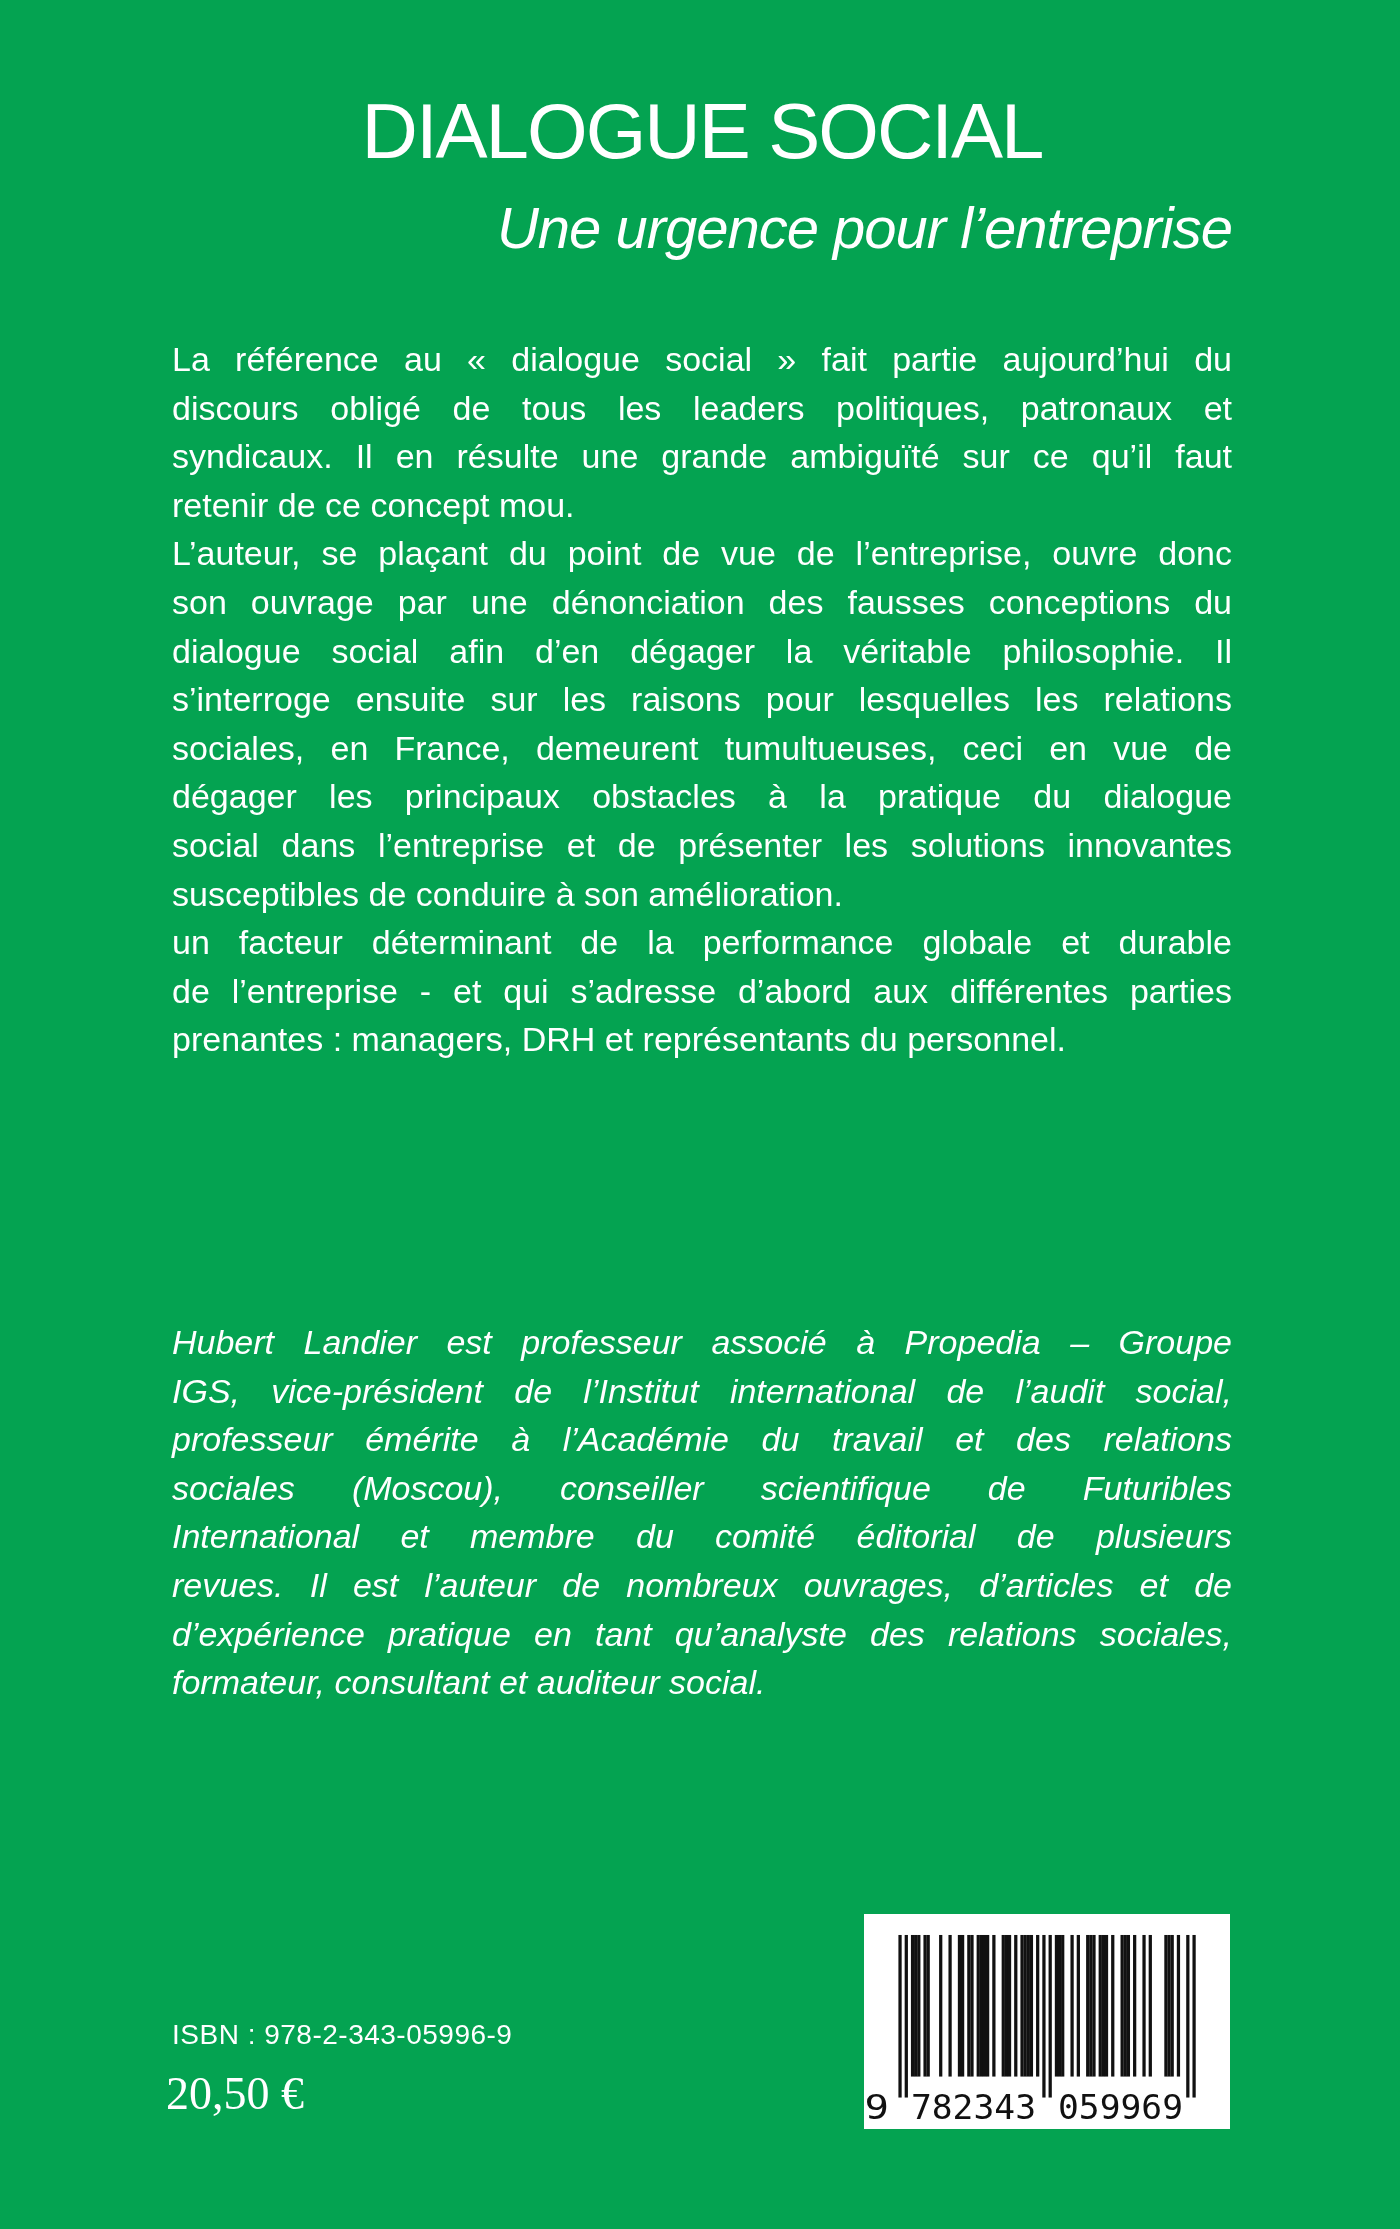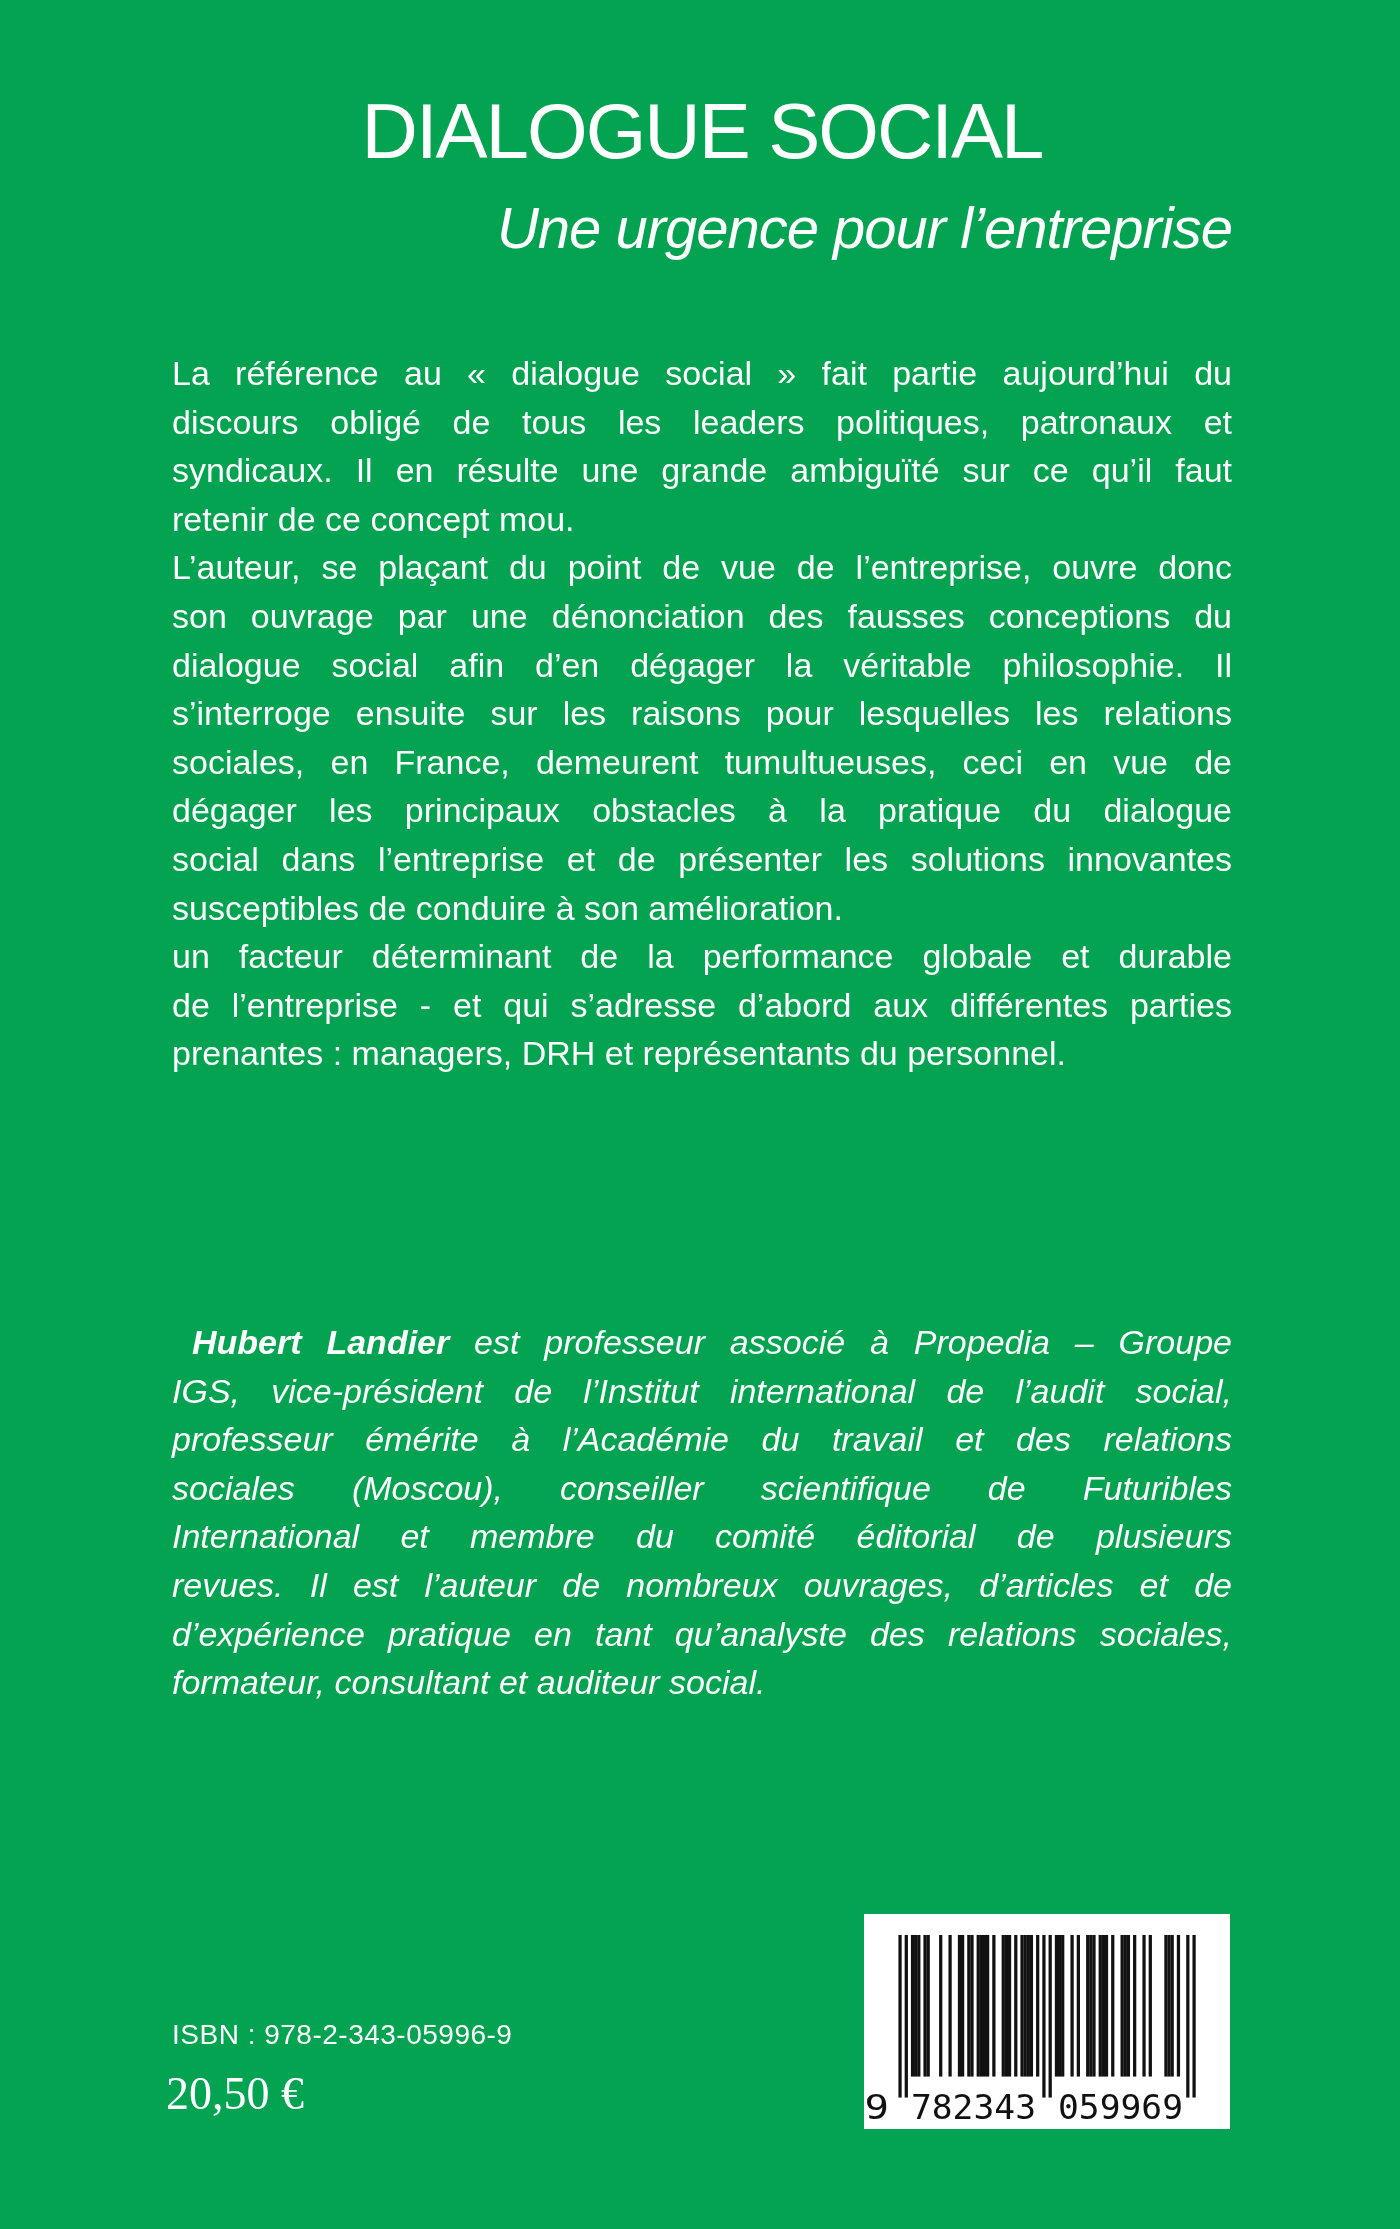--- a/index.html
+++ b/index.html
@@ -20,29 +20,29 @@
   }
   .subtitle{
     position:absolute;top:196px;right:168px;left:172px;
     text-align:right;
     font-style:italic;
     font-size:58px;line-height:1.1;
     letter-spacing:-1px;
     white-space:nowrap;
   }
   .synopsis{
-    position:absolute;top:349px;left:172px;width:1060px;
+    position:absolute;top:335px;left:172px;width:1060px;
     font-size:34px;line-height:48.6px;
   }
   .bio{
     position:absolute;top:1318px;left:172px;width:1060px;
     font-style:italic;
     font-size:34px;line-height:48.6px;
   }
-  .bio b{font-weight:bold;margin-left:20px;}
+  .bio b{font-weight:normal;}
   .bline{
     white-space:nowrap;
     text-align:justify;
     text-align-last:left;
     overflow:visible;
   }
   .bline.just{text-align-last:justify;}
   .barcode-box{
     position:absolute;left:864px;top:1914px;width:366px;height:215px;
     background:#ffffff;

